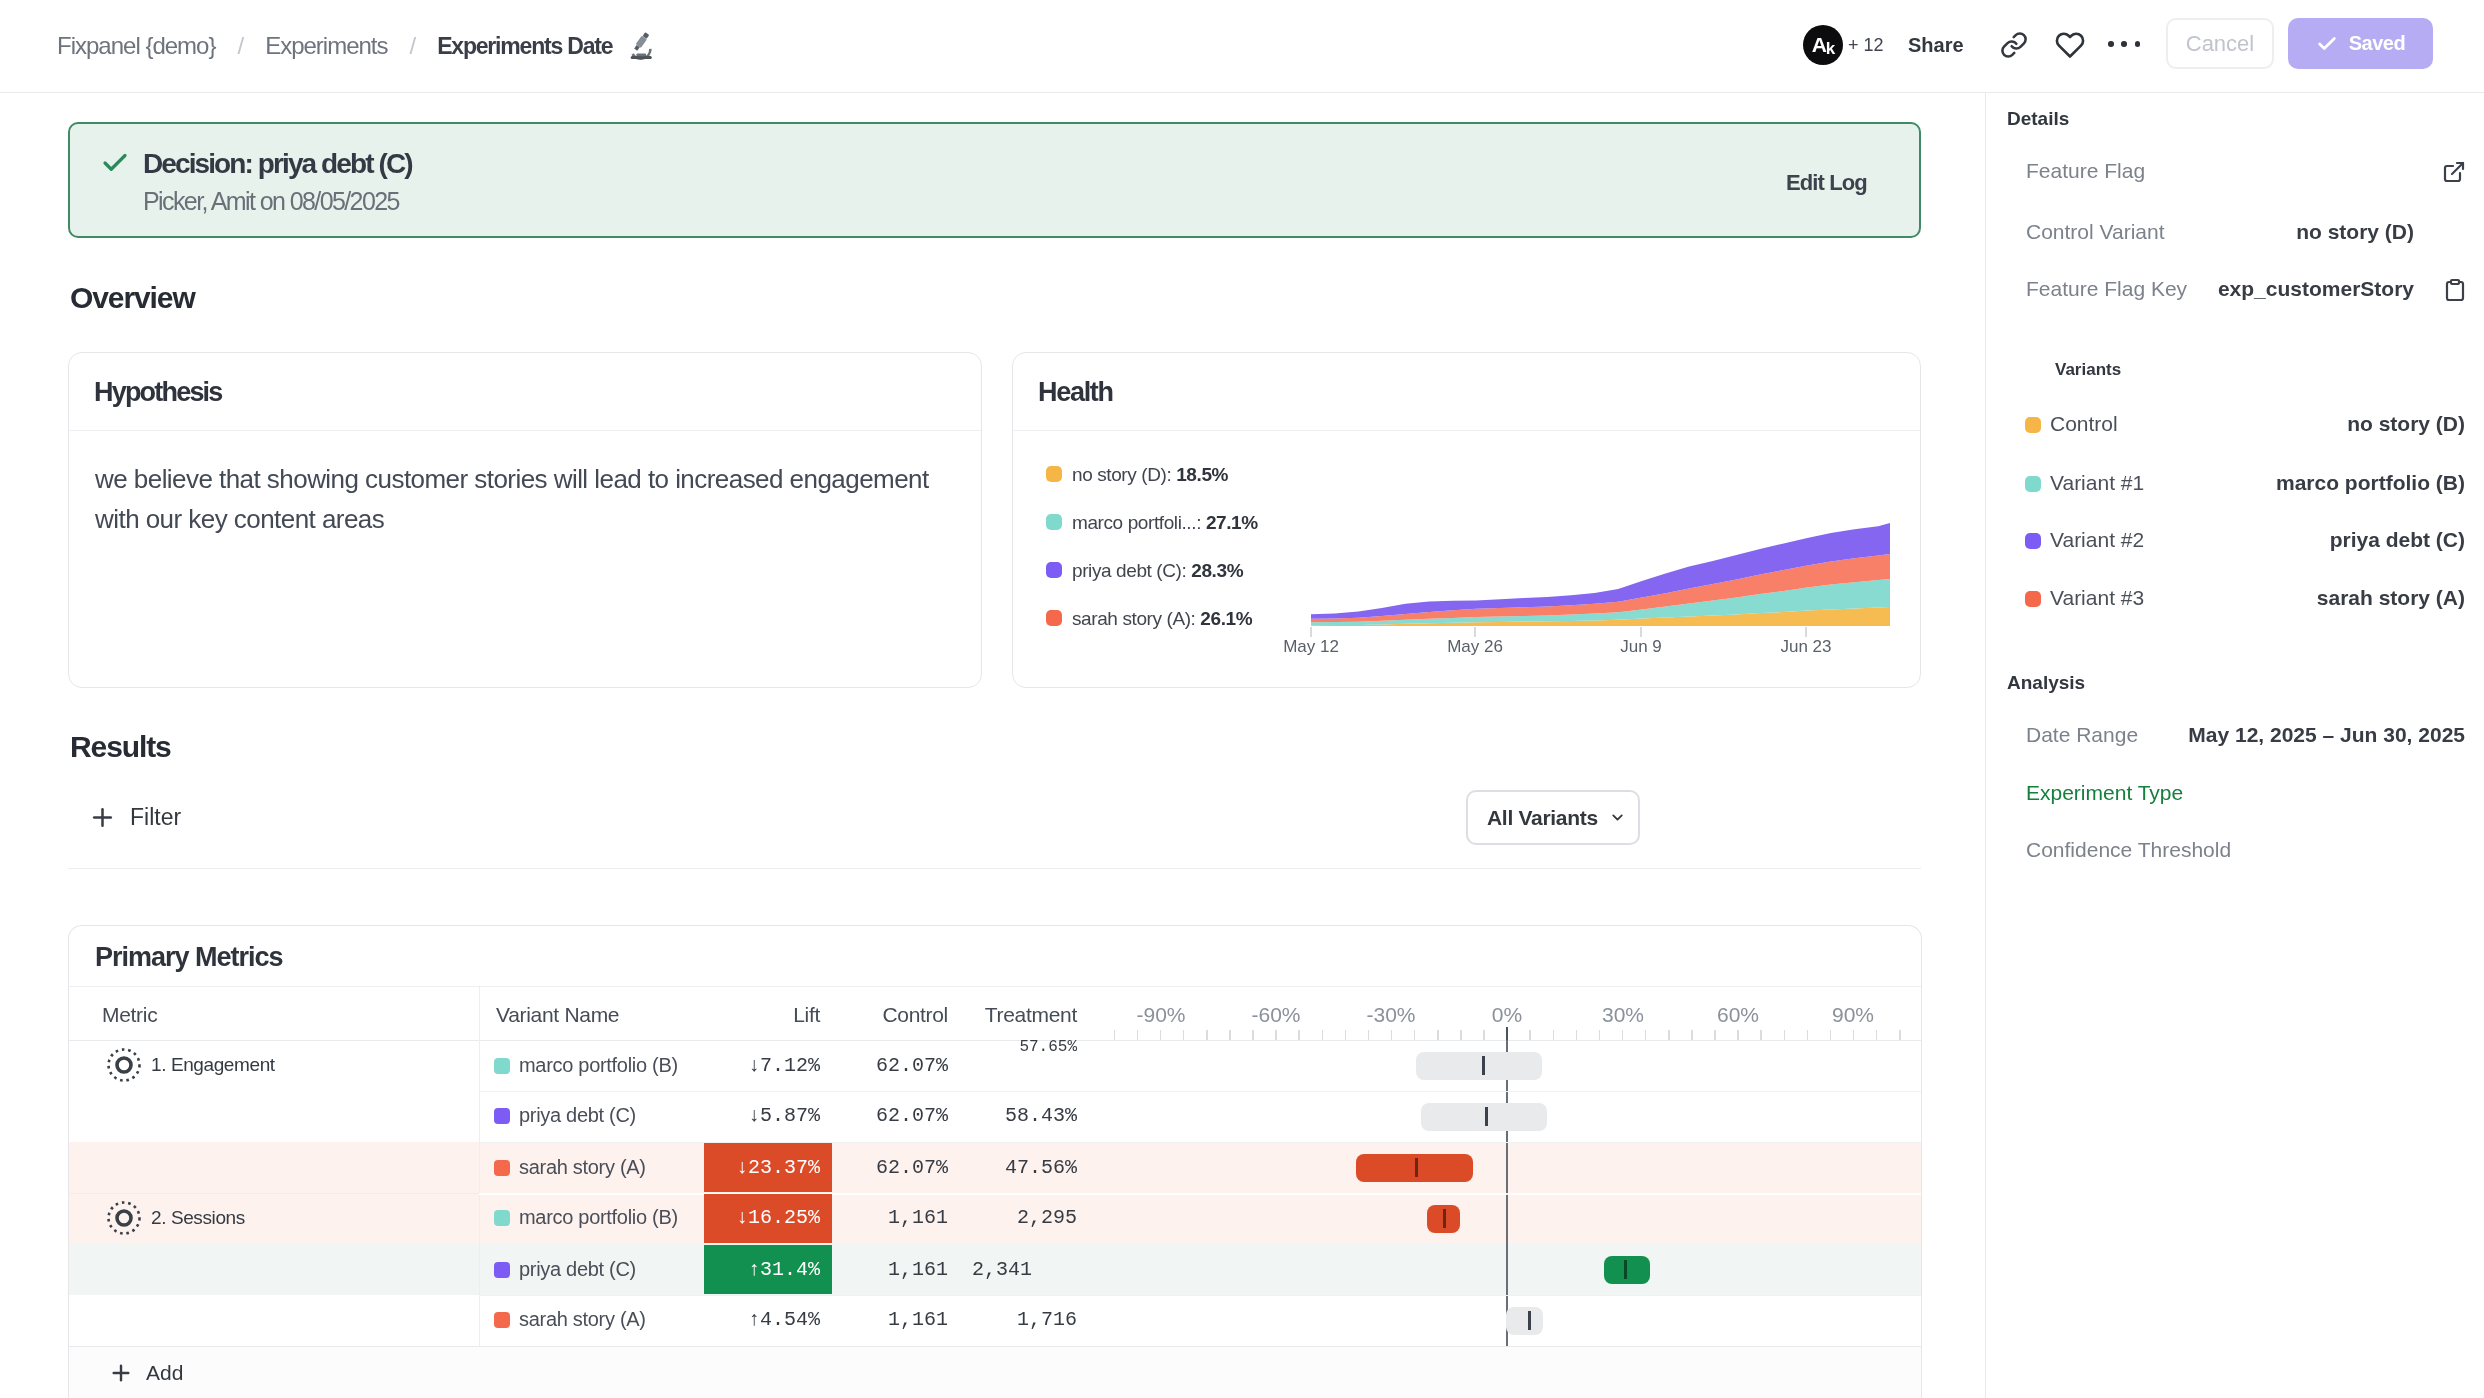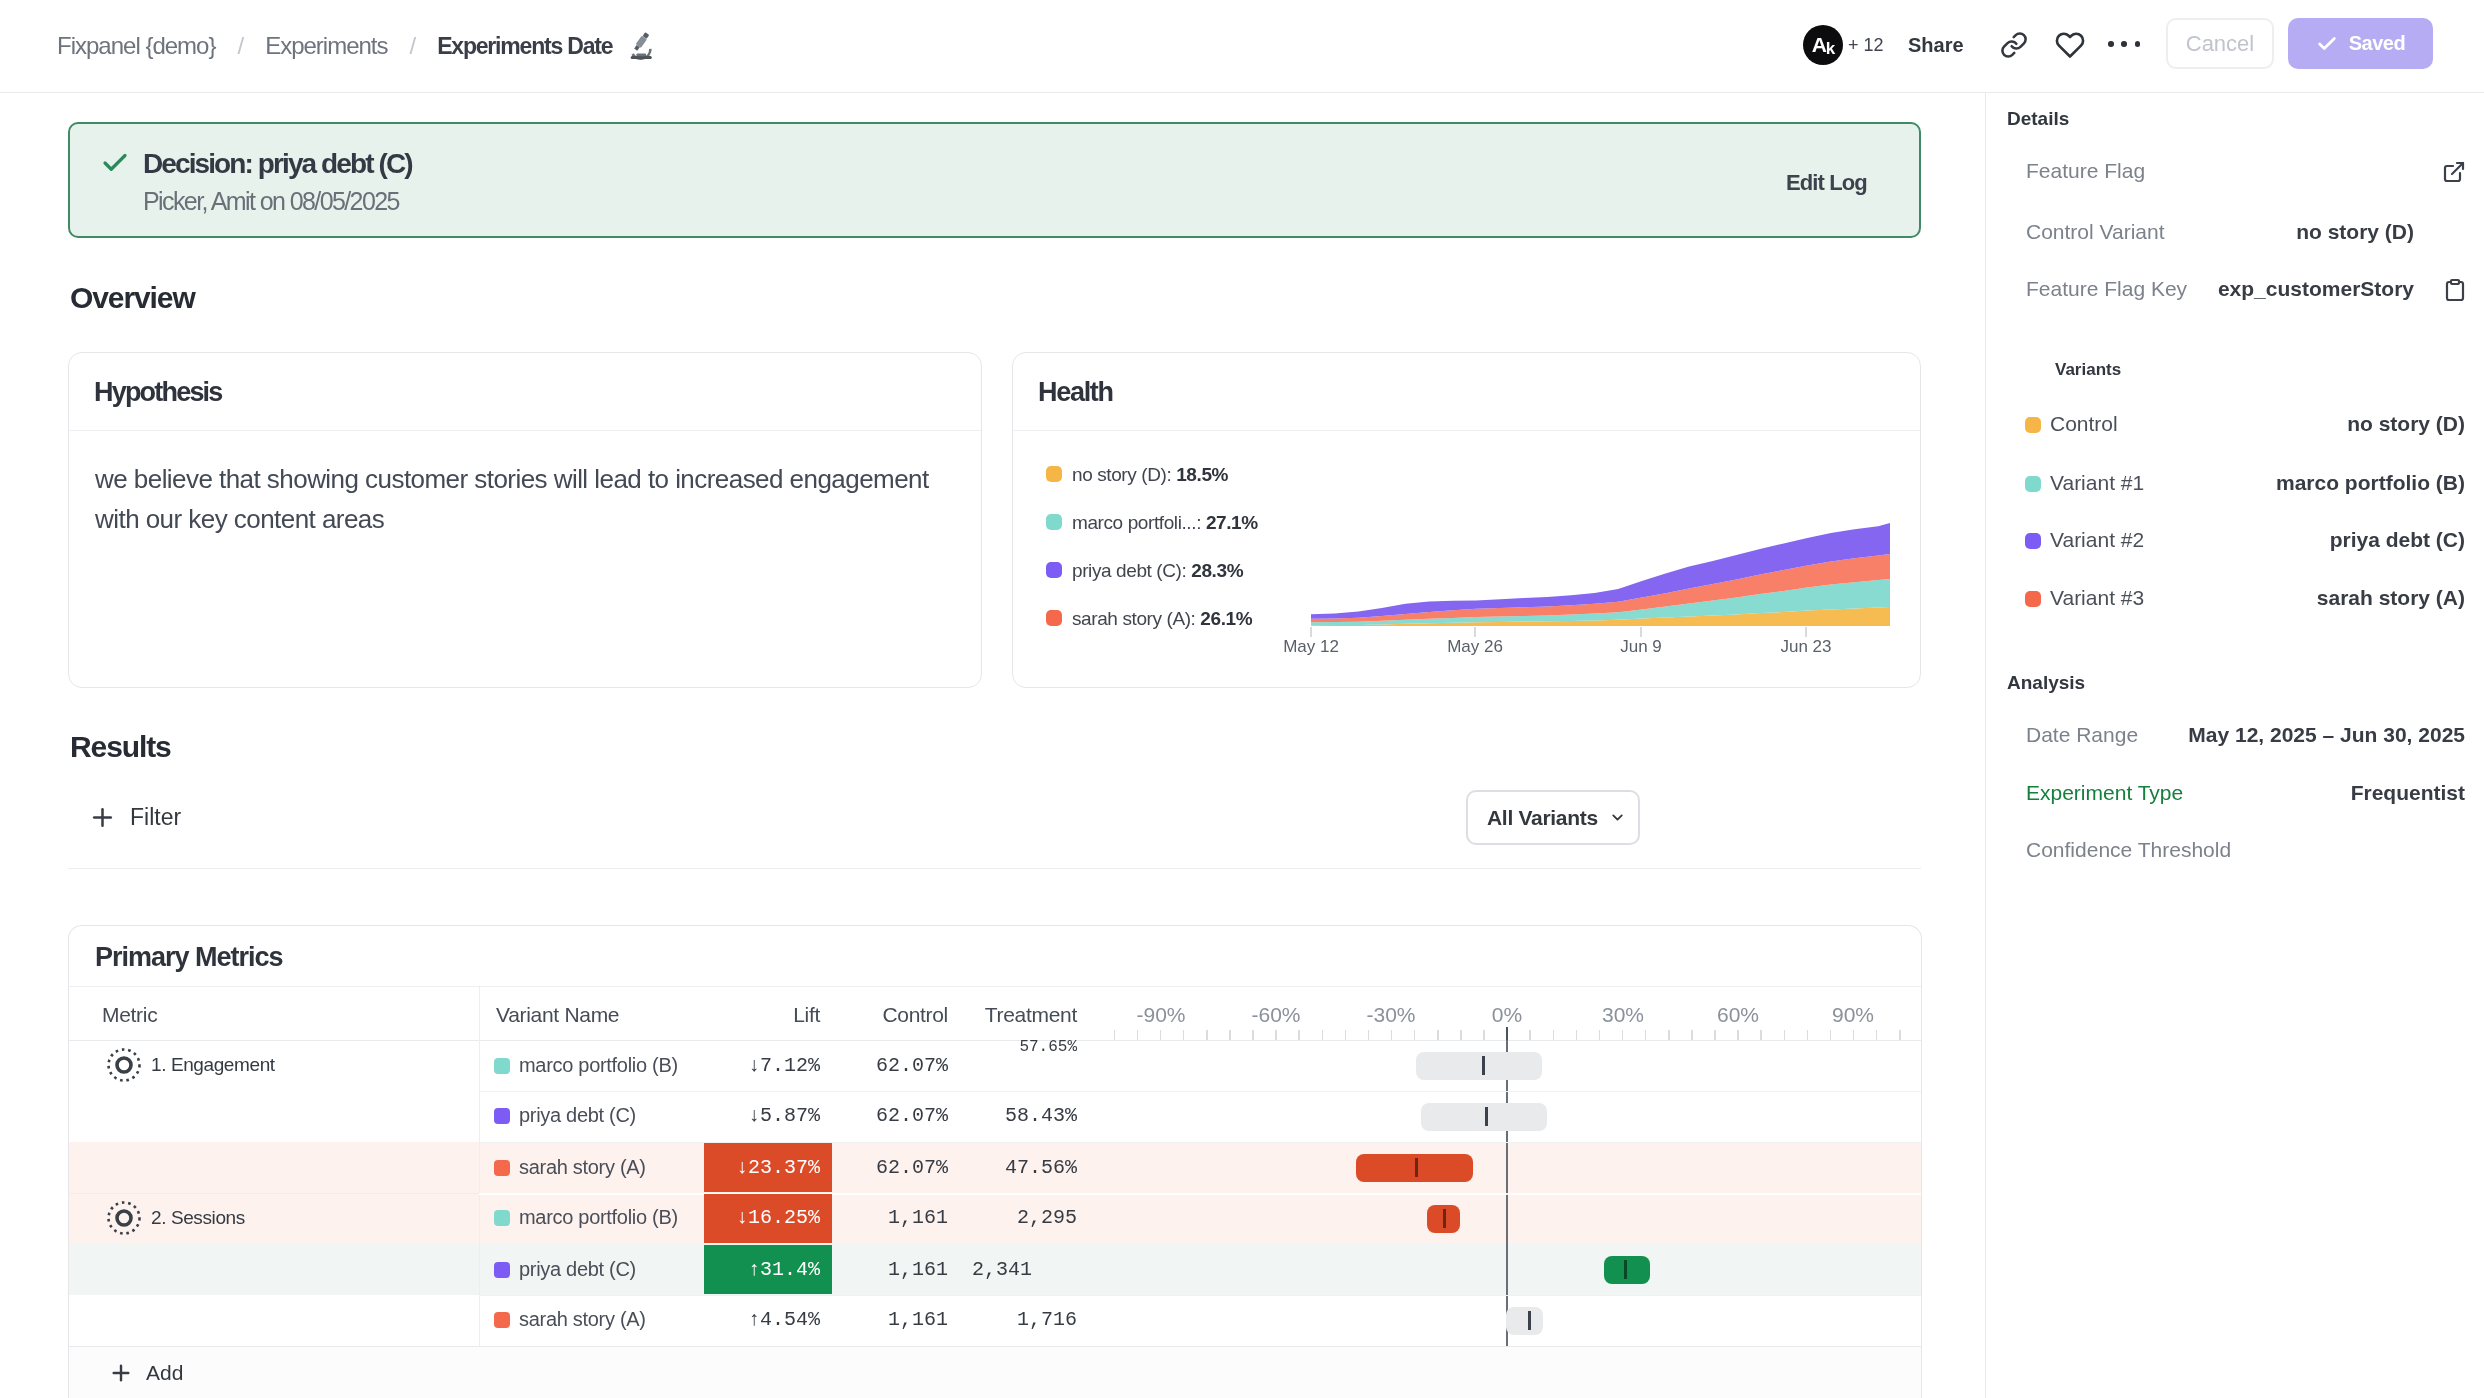--- a/index.html
+++ b/index.html
@@ -271,16 +271,15 @@
   <div class="abs" style="left:2025px;top:533px;width:16px;height:16px;border-radius:5px;background:#7D5BF5;"></div>
   <div class="abs" style="left:2050px;top:528px;font-size:21px;color:#4a4f59;">Variant #2</div>
   <div class="abs" style="left:1665px;top:528px;width:800px;text-align:right;font-size:21px;font-weight:700;color:#373c45;">priya debt (C)</div>
   <div class="abs" style="left:2025px;top:591px;width:16px;height:16px;border-radius:5px;background:#F4684B;"></div>
   <div class="abs" style="left:2050px;top:586px;font-size:21px;color:#4a4f59;">Variant #3</div>
   <div class="abs" style="left:1665px;top:586px;width:800px;text-align:right;font-size:21px;font-weight:700;color:#373c45;">sarah story (A)</div>
   <div class="abs" style="left:2007px;top:672px;font-size:19px;font-weight:700;color:#31363f;">Analysis</div>
   <div class="abs" style="left:2026px;top:723px;font-size:21px;color:#7c828c;">Date Range</div>
   <div class="abs" style="left:1665px;top:723px;width:800px;text-align:right;font-size:21px;font-weight:700;color:#373c45;">May 12, 2025 – Jun 30, 2025</div>
   <div class="abs" style="left:2026px;top:781px;font-size:21px;color:#15803d;">Experiment Type</div>
-  <div class="abs" style="left:1665px;top:781px;width:800px;text-align:right;font-size:21px;font-weight:700;color:#373c45;">Frequentist</div>
   <div class="abs" style="left:2026px;top:838px;font-size:21px;color:#7c828c;">Confidence Threshold</div>
 
 </div>
 
 </body></html>

